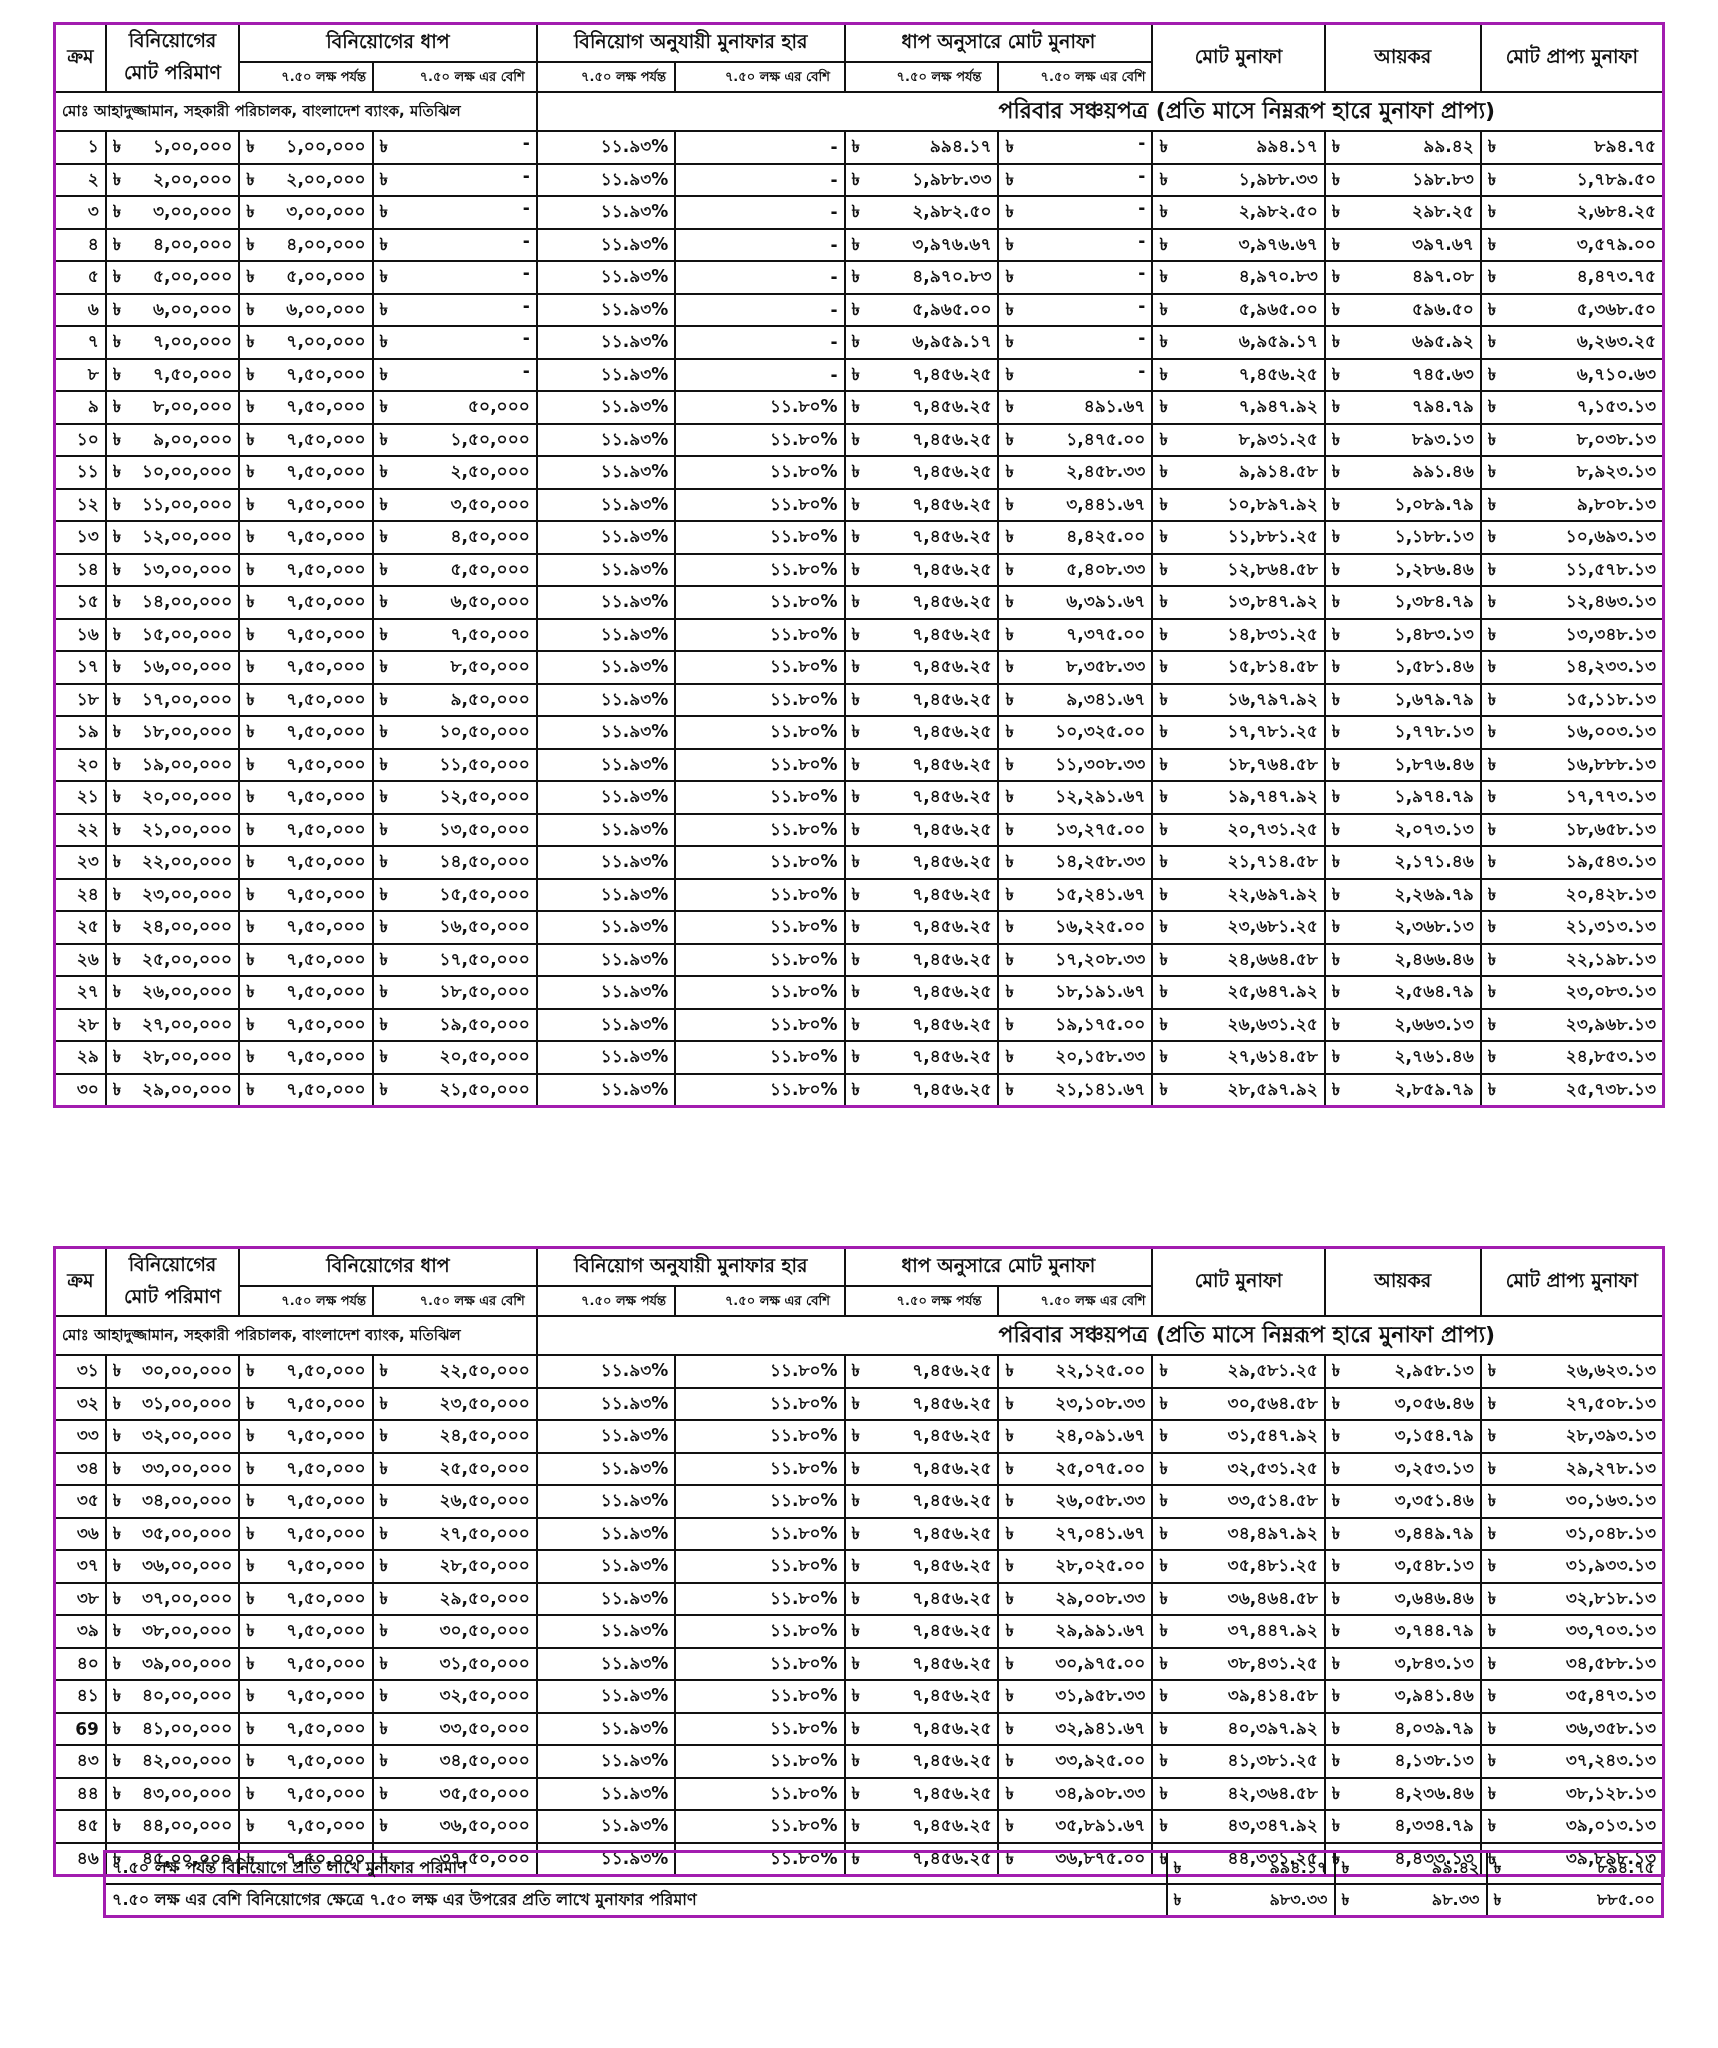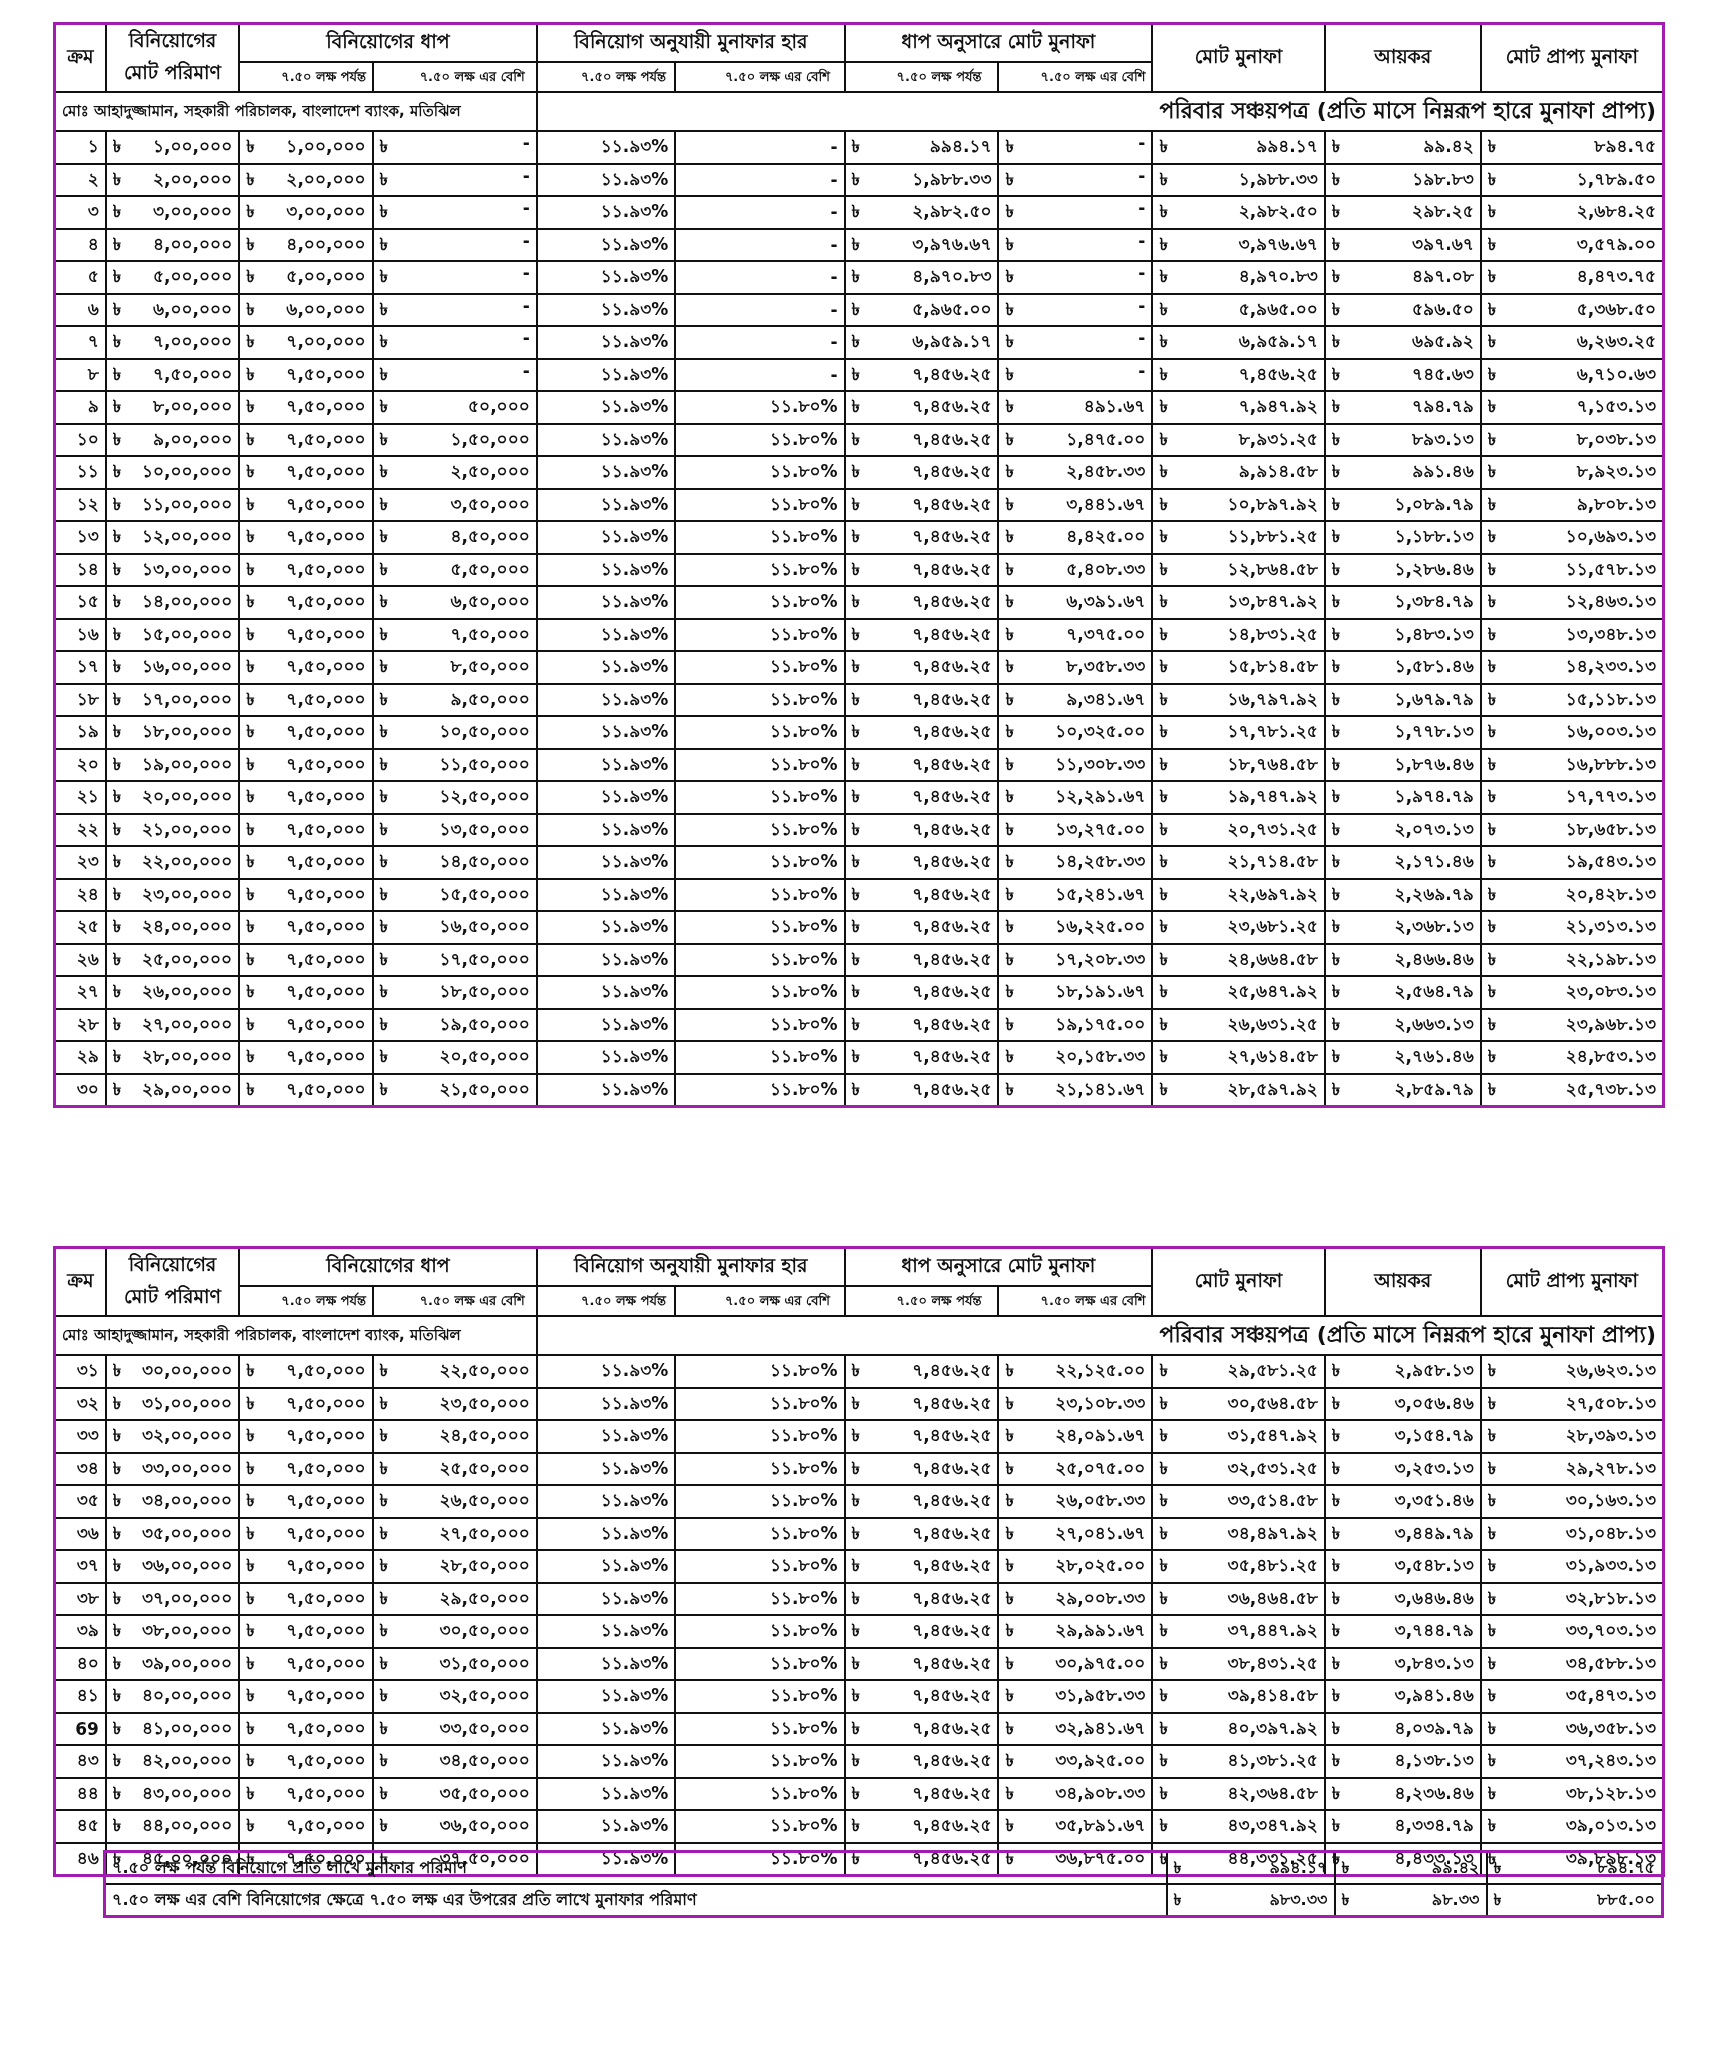--- a/index.html
+++ b/index.html
@@ -5,21 +5,21 @@
   html, body { margin:0; padding:0; background:#ffffff; }
   body { width:1718px; height:2048px; position:relative; overflow:hidden;
          font-family:"DejaVu Sans", sans-serif; color:#111; }
   table { border-collapse:collapse; position:absolute; table-layout:fixed; }
   td, th { border:2px solid #111; padding:0 6px; font-weight:bold; white-space:nowrap; overflow:hidden; }
   .t1 { left:53px; top:22px; width:1612px; }
   .t2 { left:53px; top:1246px; width:1612px; }
   .hdr th { font-size:19px; text-align:center; height:36px; }
   .sub th { font-size:13px; text-align:center; height:28px;padding-left:41px; }
   .meta td { font-size:15px; height:34px; }
-  .meta .scheme { font-size:22px; text-align:right; padding-left:300px; }
+  .meta .scheme { font-size:22px; text-align:center; padding-left:300px; }
   .meta .person { text-align:left; }
   tr.row td { height:30.5px; font-size:17px; }
   .num { text-align:right; }
   .sym { display:inline-block; float:left; }
   .foot { position:absolute; left:103px; top:1850px; width:1558px; border-collapse:collapse; table-layout:fixed; }
   .foot td { height:30px; font-size:16px; }
   .foot .lbl { text-align:left; }
   .outer { border:3px solid #a21caf; }
 </style>
 </head>

